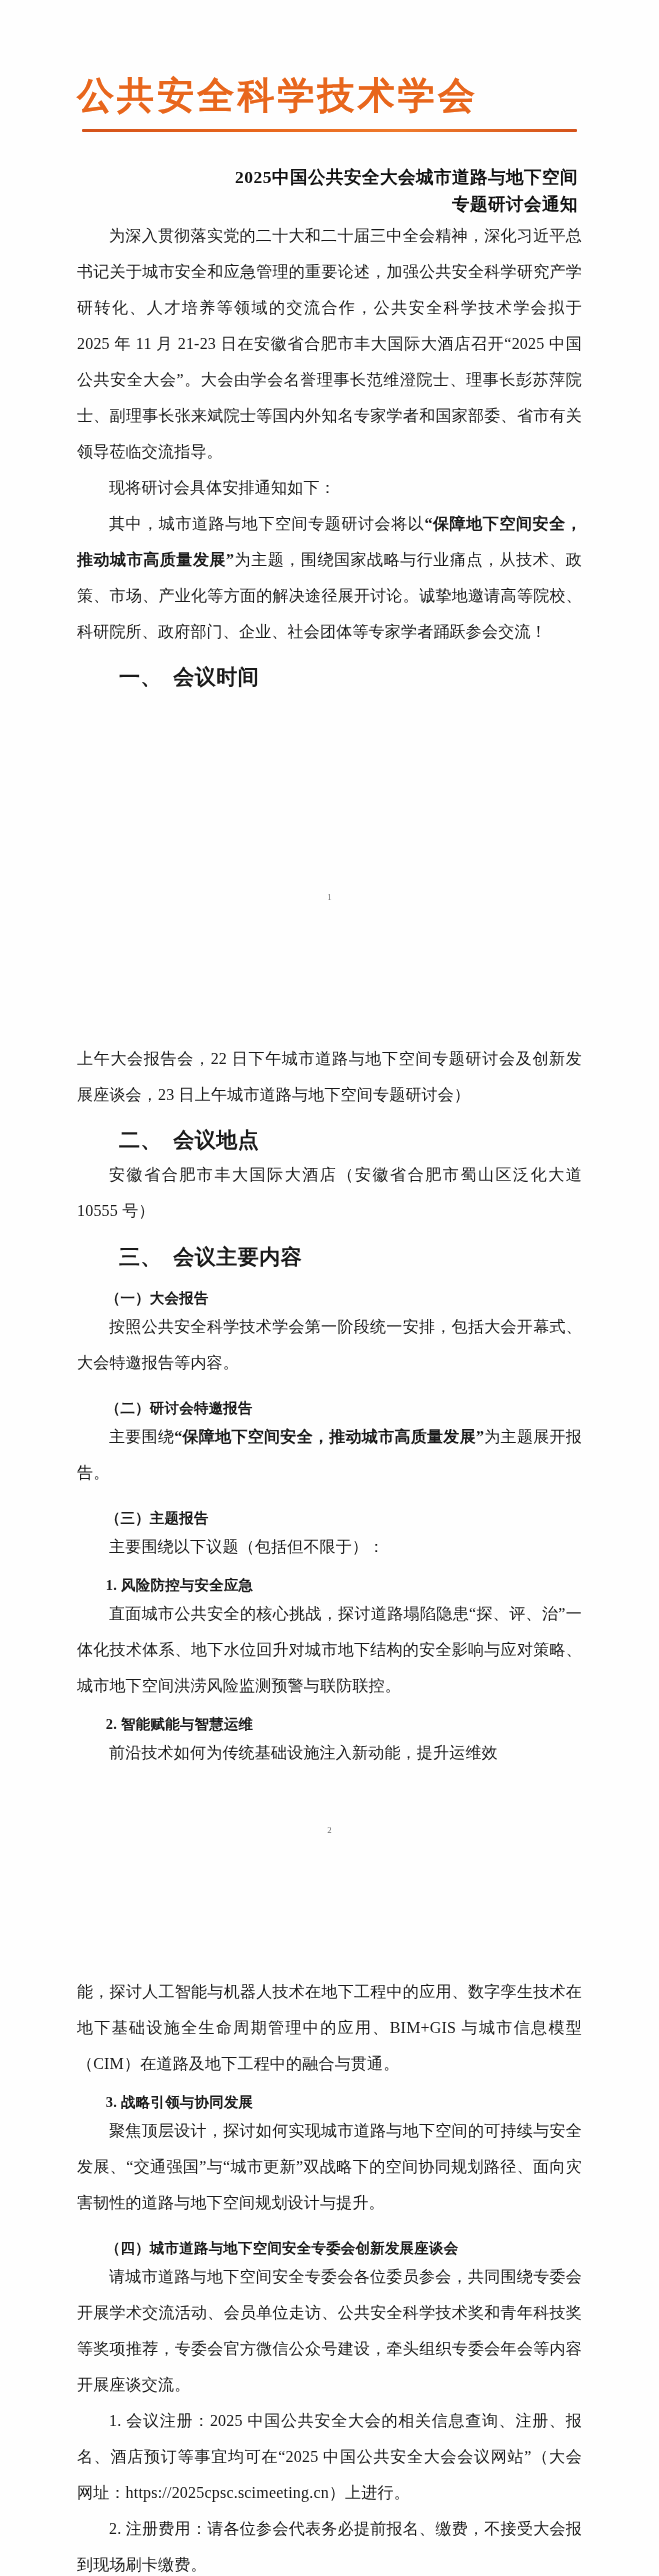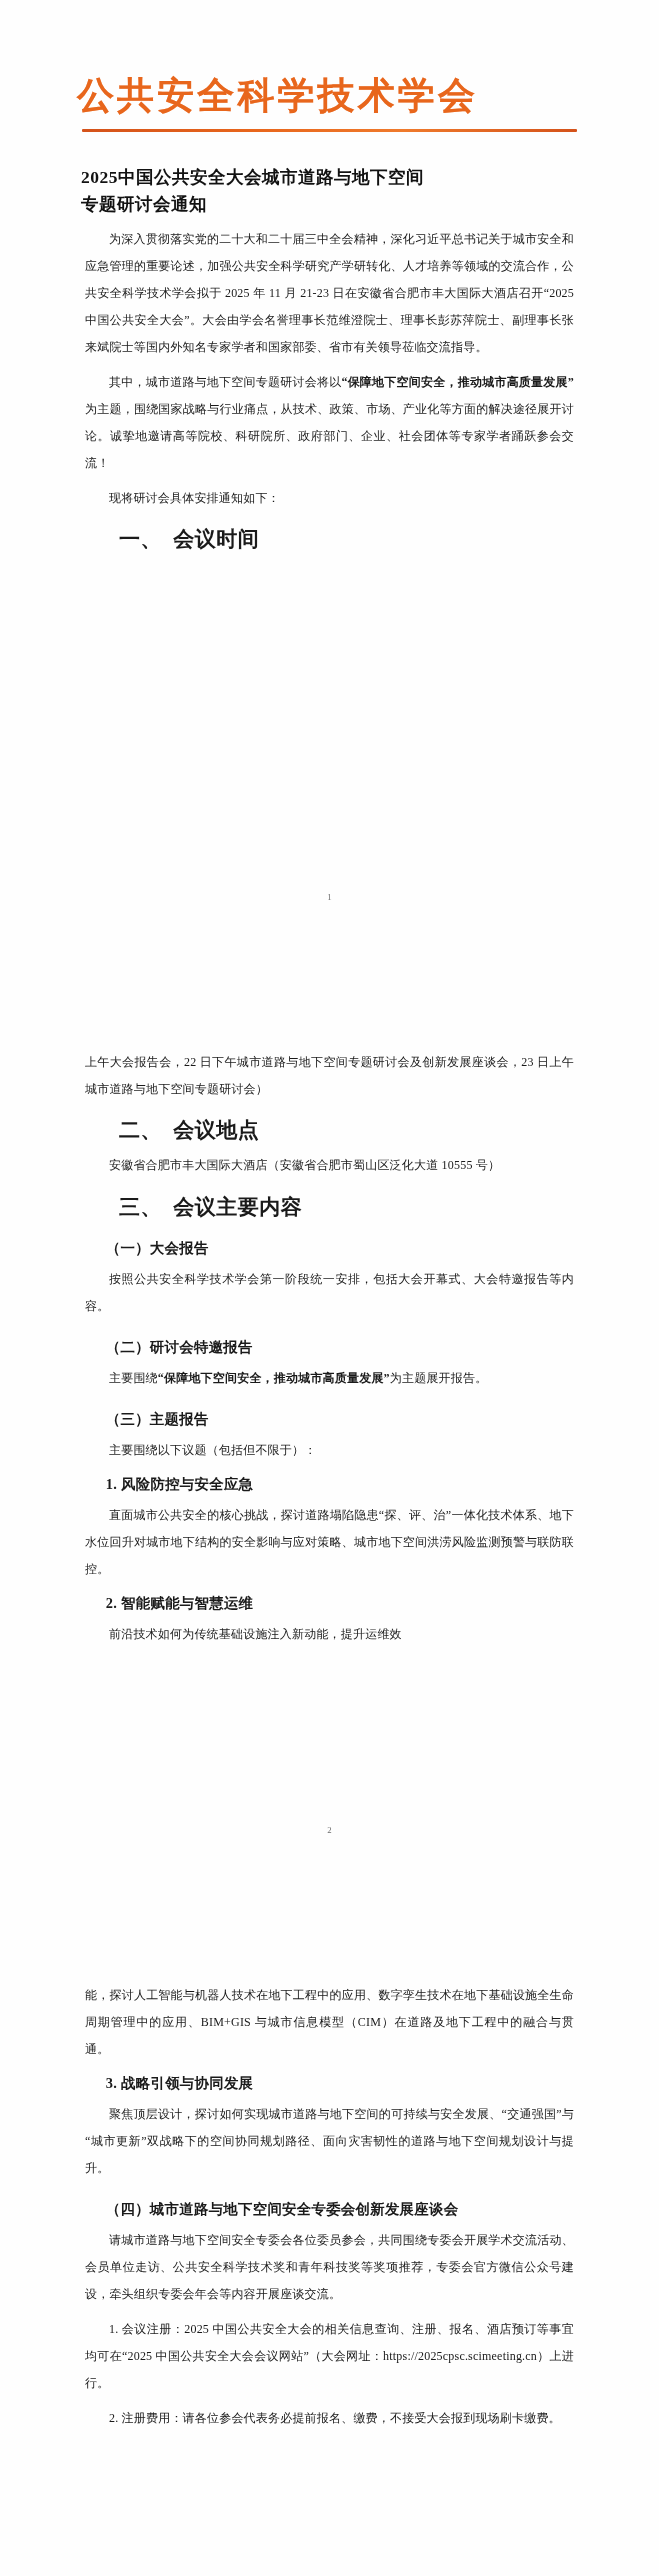--- a/index.html
+++ b/index.html
@@ -53,42 +53,42 @@
   }
   .masthead-rule{
     height:2.6px;
     background:linear-gradient(90deg,#d4521a,#e8661c 35%,#ef7a2c 65%,#d4521a);
     margin:13.4px 5.2px 0 5.2px;
     border-radius:1px;
   }
 
   
   .doc-title{
-    text-align:left;
+    text-align:right;
     font-weight:bold;
     font-size:17.5px;
     line-height:1.55;
     letter-spacing:0.5px;
     margin:32px 4.1px 0 4.1px;
     color:#121212;
     font-family:"Liberation Serif","DejaVu Serif",serif;
   }
 
   
   .salutation{
     margin-top:30px;
     font-size:14.4px;
     line-height:1.9;
     letter-spacing:0.3px;
   }
   p.body{
-    font-size:12px;
+    font-size:16px;
     line-height:2.25;
     text-indent:2em;
-    margin:8px;
+    margin:0;
     text-align:justify;
     text-justify:inter-ideograph;
     letter-spacing:0.2px;
   }
   p.body.noindent{text-indent:0;}
   .b{font-weight:bold;}
 
   h2.sec{
     font-size:21px;
     font-weight:bold;
@@ -126,23 +126,23 @@
     </header>
 
     <div class="doc-title">
       <div>2025中国公共安全大会城市道路与地下空间</div>
       <div>专题研讨会通知</div>
     </div>
 
 
     <p class="body">为深入贯彻落实党的二十大和二十届三中全会精神，深化习近平总书记关于城市安全和应急管理的重要论述，加强公共安全科学研究产学研转化、人才培养等领域的交流合作，公共安全科学技术学会拟于 2025 年 11 月 21-23 日在安徽省合肥市丰大国际大酒店召开“2025 中国公共安全大会”。大会由学会名誉理事长范维澄院士、理事长彭苏萍院士、副理事长张来斌院士等国内外知名专家学者和国家部委、省市有关领导莅临交流指导。</p>
 
+    <p class="body">现将研讨会具体安排通知如下：</p>
+
     <p class="body"><span></span><span>其中，城市道路与地下空间专题研讨会将以</span><span class="b">“保障地下空间安全，推动城市高质量发展”</span><span>为主题，围绕国家战略与行业痛点，从技术、政策、市场、产业化等方面的解决途径展开讨论。诚挚地邀请高等院校、科研院所、政府部门、企业、社会团体等专家学者踊跃参会交流！</span></p>
-
-    <p class="body">现将研讨会具体安排通知如下：</p>
 
     <h2 class="sec"><span class="num">一、</span><span>会议时间</span></h2>
 
     <div class="page-num">1</div>
   </section>
 
   <section class="page page-2">
 
     <div class="spacer-md"></div>
 

